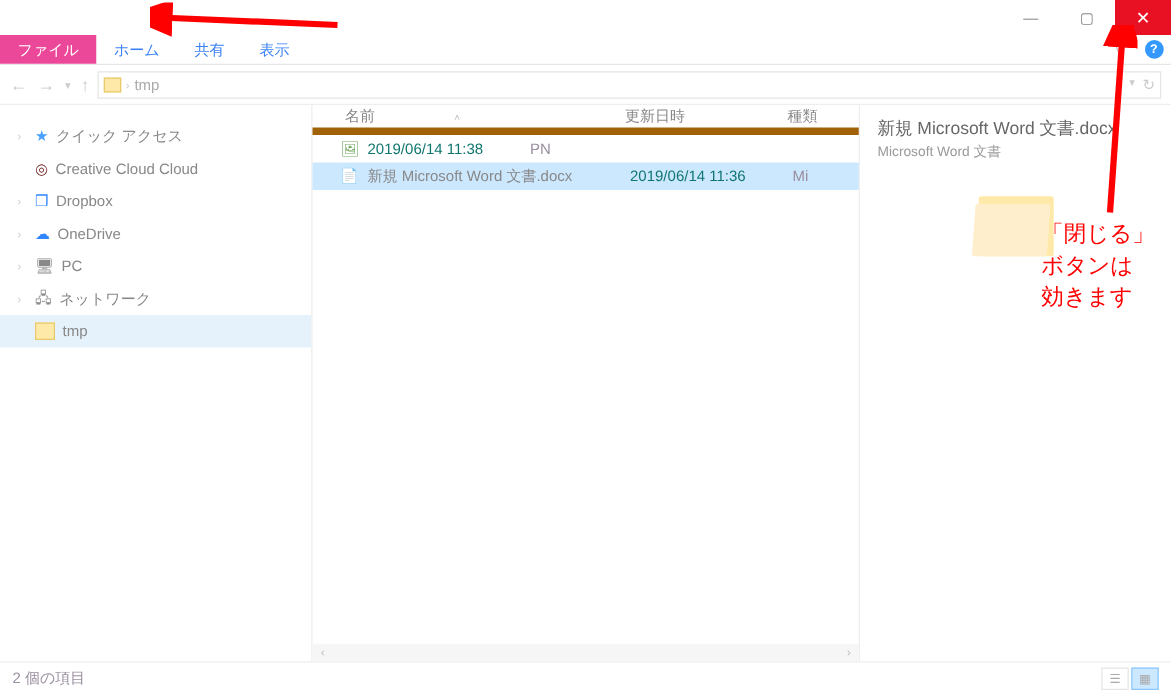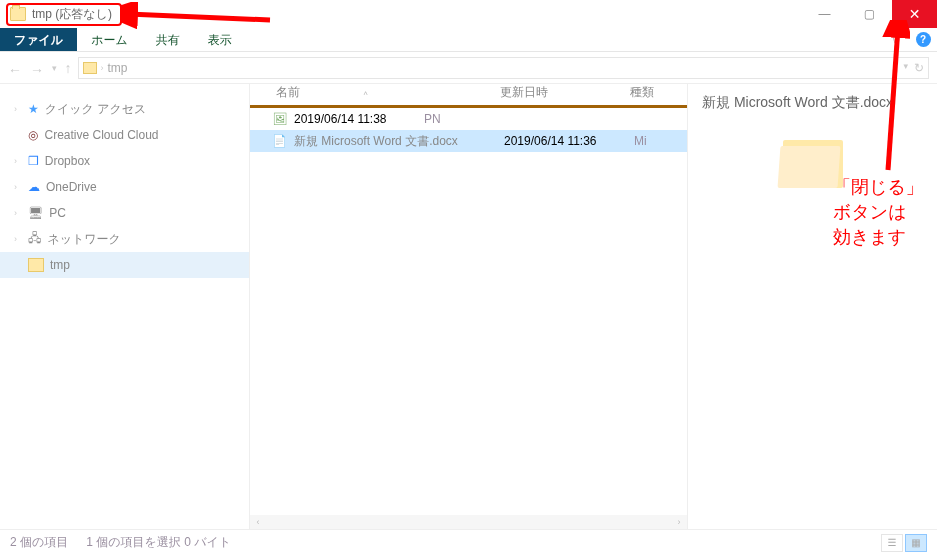--- a/index.html
+++ b/index.html
@@ -11,22 +11,22 @@
   .title-icon { width: 16px; height: 14px; background: #ffe9a8; border: 1px solid #e8c96b; border-radius: 1px; position: relative; }
   .title-icon::before { content: ""; position: absolute; top: -3px; left: 1px; width: 6px; height: 3px; background: #ffe9a8; border: 1px solid #e8c96b; border-bottom: none; }
   .title-text { color: #666; font-size: 12px; }
 
   .winctrls { margin-left: auto; display: flex; height: 28px; }
   .winctrl { width: 45px; display: flex; align-items: center; justify-content: center; color: #888; }
   .winctrl.close { background: #e81123; color: #fff; font-size: 14px; }
 
   
   .ribbon { height: 24px; border-bottom: 1px solid #e6e6e6; display: flex; align-items: stretch; }
-  .ribbon-tab { padding: 4px 14px; color: #14532d; font-size: 12px; }
-  .ribbon-tab.file { background: #0c4a6e; color: #fff; font-weight: bold; }
+  .ribbon-tab { padding: 4px 14px; color: #3b82f6; font-size: 12px; }
+  .ribbon-tab.file { background: #ec4899; color: #fff; }
   .ribbon-expand { margin-left: auto; width: 28px; display: flex; align-items: center; justify-content: center; color: #bbb; font-size: 10px; }
   .ribbon-help { width: 28px; display: flex; align-items: center; justify-content: center; }
   .help-circle { width: 15px; height: 15px; border-radius: 50%; background: #3399ff; color: #fff; font-size: 10px; display: flex; align-items: center; justify-content: center; font-weight: bold; }
 
   
   .navrow { height: 32px; border-bottom: 1px solid #eee; display: flex; align-items: center; gap: 6px; padding: 0 8px; }
   .nav-arrows { display: flex; gap: 8px; align-items: center; color: #ccc; font-size: 14px; }
   .addr { flex: 1; height: 22px; border: 1px solid #e5e5e5; display: flex; align-items: center; padding: 0 4px; gap: 4px; color: #aaa; }
   .addr .chev { font-size: 9px; color: #ccc; }
   .addr-folder { width: 14px; height: 12px; background: #ffe9a8; border: 1px solid #e8c96b; }
@@ -43,31 +43,31 @@
   .ic-folder { background: #ffe9a8; border: 1px solid #e8c96b; }
   .ic-quick { color: #49a0ff; }
   .ic-cc { color: #7a2e2e; }
   .ic-dropbox { color: #2f86ff; }
   .ic-onedrive { color: #2f86ff; }
   .ic-pc { color: #888; }
   .ic-net { color: #888; }
 
   .main { flex: 1; display: flex; }
   .filelist { flex: 1; position: relative; }
-  .cols { display: flex; height: 24px; border-bottom: 3px solid #a16207; align-items: flex-start; color: #888; font-size: 12px; }
+  .cols { display: flex; height: 24px; border-bottom: 6px solid #a16207; align-items: flex-end; color: #888; font-size: 12px; }
   .col-name { padding-left: 26px; width: 250px; }
   .col-date { width: 130px; }
   .col-type { width: 50px; font-family: Liberation Serif, serif; }
   .sort-caret { font-size: 8px; color: #bbb; margin-left: 60px; }
 
   .row { display: flex; align-items: center; height: 22px; font-size: 12px; color: #888; }
   .row.sel { background: #cce8ff; }
   .row .ic { width: 16px; margin: 0 6px 0 22px; text-align: center; }
   .row .fname { width: 210px; overflow: hidden; white-space: nowrap; }
-  .row .fdate { width: 130px; color: #000000; }
+  .row .fdate { width: 130px; color: #0f766e; }
   .row .ftype { width: 50px; color: #9a8fa0; }
 
   .ic-png { color: #7a6; }
   .ic-doc { color: #2b579a; }
 
   
   .details { width: 250px; border-left: 1px solid #eee; padding: 10px 14px; color: #777; font-size: 12px; }
   .details .dtitle { font-size: 14px; color: #666; margin-bottom: 2px; }
   .details .dtype { font-size: 11px; color: #999; margin-bottom: 18px; }
   .big-folder { width: 68px; height: 58px; margin: 18px auto; position: relative; }
@@ -87,24 +87,20 @@
   .hscroll .track { flex: 1; }
 
   
   .anno-arrow { position: absolute; pointer-events: none; }
   .anno-text { position: absolute; color: #f00; font-size: 18px; line-height: 1.4; font-weight: 500; pointer-events: none; text-align: left; }
 </style>
 </head>
 <body>
 
 <div class="titlebar">
-  <div class="title-group">
-    <span class="title-icon"></span>
-    <span class="title-text">tmp (応答なし)</span>
-  </div>
   <div class="winctrls">
     <div class="winctrl">—</div>
     <div class="winctrl">▢</div>
     <div class="winctrl close">✕</div>
   </div>
 </div>
 
 <div class="ribbon">
   <div class="ribbon-tab file">ファイル</div>
   <div class="ribbon-tab">ホーム</div>
@@ -199,31 +195,31 @@
 
       <div class="hscroll">
         <span class="ar">‹</span>
         <span class="track"></span>
         <span class="ar">›</span>
       </div>
     </div>
 
     <div class="details">
       <div class="dtitle">新規 Microsoft Word 文書.docx</div>
+      <div class="dtype">Microsoft Word 文書</div>
       <div class="big-folder">
         <div class="back"></div>
         <div class="front"></div>
       </div>
     </div>
   </div>
 </div>
 
 <div class="status">
   <span>2 個の項目</span>
-  <span>1 個の項目を選択 0 バイト</span>
   <span class="spacer"></span>
   <div class="view-toggle">
     <div class="view-btn">☰</div>
     <div class="view-btn active">▦</div>
   </div>
 </div>
 
 <svg class="anno-arrow" style="left:120px; top:2px; width:160px; height:30px;">
   <defs>
     <marker id="ah1" markerWidth="10" markerHeight="10" refX="2" refY="3" orient="auto">

